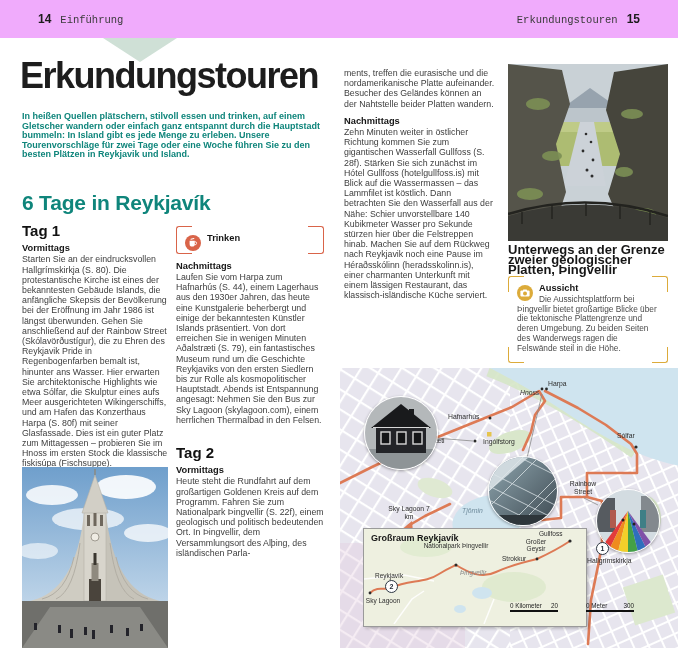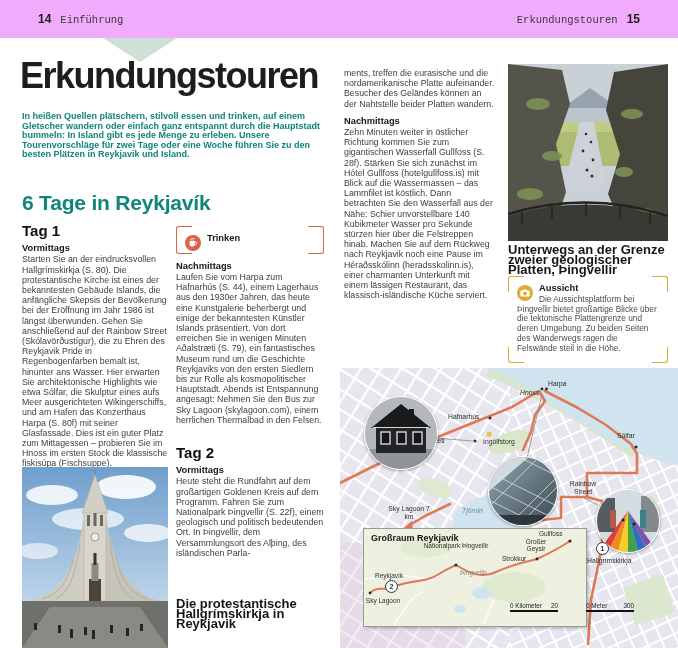--- a/index.html
+++ b/index.html
@@ -166,21 +166,20 @@
         <rect x="62" y="160" width="3" height="8"></rect>
           <rect x="70" y="163" width="3" height="9"></rect>
         <rect x="88" y="158" width="3" height="8"></rect>
           <rect x="104" y="161" width="3" height="8"></rect>
         <rect x="118" y="157" width="3" height="7"></rect>
           <rect x="12" y="156" width="3" height="7"></rect>
       </g>
     </svg>
   </div>
 
-  <div class="caption cap-church">Die protestantische Hallgrímskirkja in Reykjavik</div>
   <div class="caption cap-canyon">Unterwegs an der Grenze zweier geologischer Platten, Þingvellir</div>
 
   <div class="photo photo-canyon">
     <svg width="160" height="177" viewBox="0 0 160 177">
       <rect width="160" height="177" fill="#c9d1d6"></rect>
       <polygon points="30,62 82,24 136,62" fill="#97a3ae"></polygon>
       <rect y="44" width="160" height="18" fill="#ccd3d7" opacity="0.7"></rect>
       <rect y="58" width="160" height="44" fill="#adbc72"></rect>
       <rect y="58" width="160" height="10" fill="#c3ce8c" opacity="0.8"></rect>
       <polygon points="72,58 86,58 98,122 56,122" fill="#ccd2d8"></polygon>

